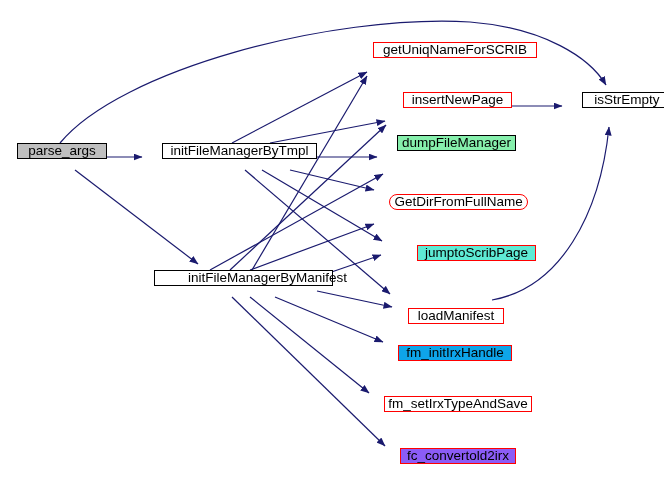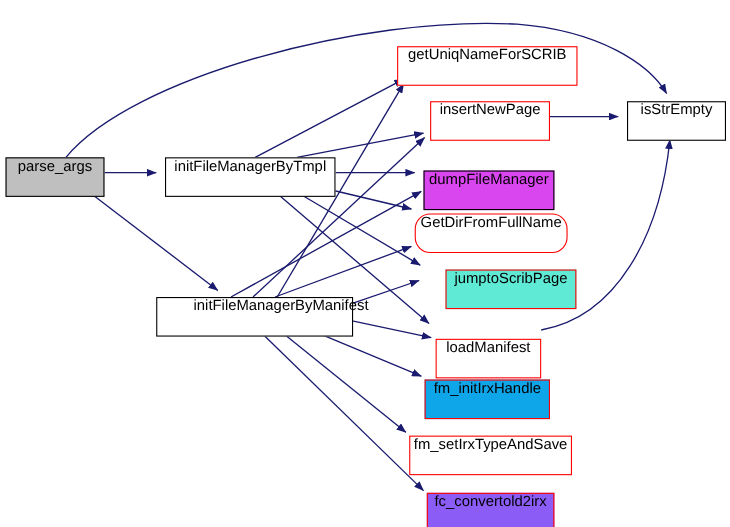--- a/index.html
+++ b/index.html
@@ -24,29 +24,30 @@
     width: 664px;
     height: 479px;
     pointer-events: none;
   }
   .node {
     position: absolute;
     box-sizing: border-box;
     display: flex;
     align-items: flex-start;
     justify-content: center;
-    height: 36px;
+    height: 16px;
     background: #ffffff;
     border: 1px solid #000000;
     font-size: 13.5px;
     line-height: 1;
     color: #000000;
     white-space: nowrap;
     letter-spacing: 0px;
     cursor: default;
+    margin-left: 12px;
   }
   .node.red {
     border-color: #ff0000;
   }
   .node.current {
     background: #bfbfbf;
     border-color: #000000;
   }
   .node-label {
     display: block;
@@ -99,21 +100,21 @@
       </div>
       <div class="node" style="left: 142px; top: 270px; width: 179px; border-color: rgb(0, 0, 0); background: rgb(255, 255, 255); padding-left: 48px;">
         <span class="node-label">initFileManagerByManifest</span>
       </div>
       <div class="node red" style="left: 361px; top: 42px; width: 164px; border-color: rgb(255, 0, 0); background: rgb(255, 255, 255);">
         <span class="node-label">getUniqNameForSCRIB</span>
       </div>
       <div class="node red" style="left: 391px; top: 92px; width: 109px; border-color: rgb(255, 0, 0); background: rgb(255, 255, 255);">
         <span class="node-label">insertNewPage</span>
       </div>
-      <div class="node" style="left: 385px; top: 155px; width: 119px; border-color: rgb(0, 0, 0); background: #d946ef;">
+      <div class="node" style="left: 385px; top: 135px; width: 119px; border-color: rgb(0, 0, 0); background: #86efac;">
         <span class="node-label">dumpFileManager</span>
       </div>
       <div class="node red" style="left: 377px; top: 194px; width: 139px; border-color: rgb(255, 0, 0); background: rgb(255, 255, 255); border-radius: 14px;">
         <span class="node-label">GetDirFromFullName</span>
       </div>
       <div class="node red" style="left: 405px; top: 245px; width: 119px; border-color: rgb(255, 0, 0); background: #5eead4;">
         <span class="node-label">jumptoScribPage</span>
       </div>
       <div class="node red" style="left: 396px; top: 308px; width: 96px; border-color: rgb(255, 0, 0); background: rgb(255, 255, 255);">
         <span class="node-label">loadManifest</span>

